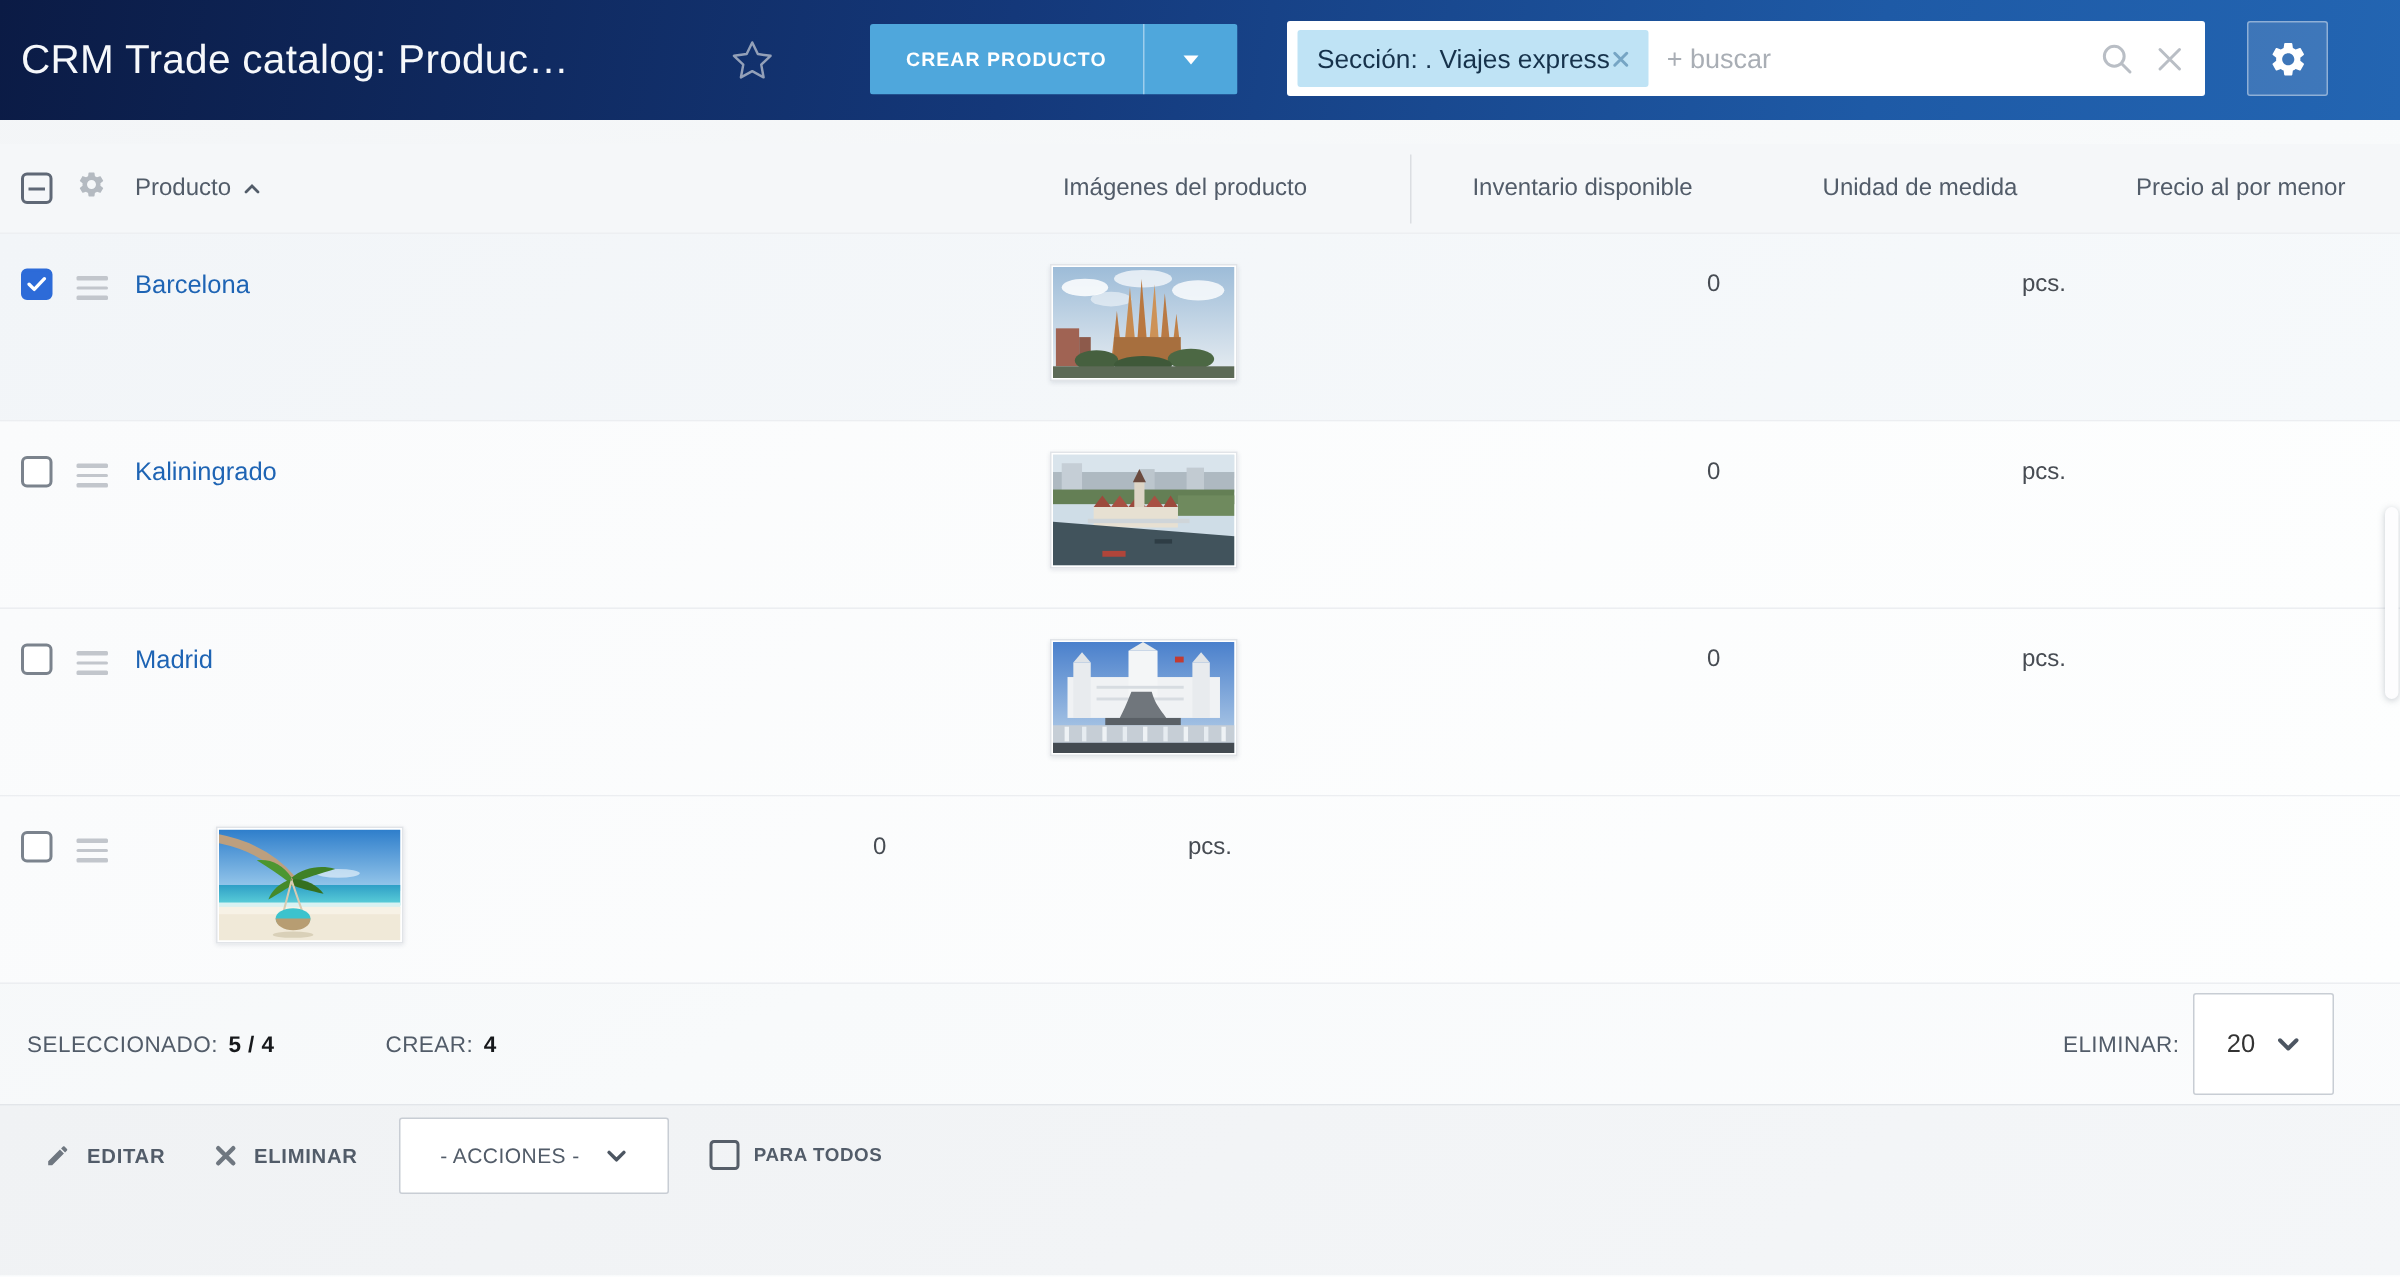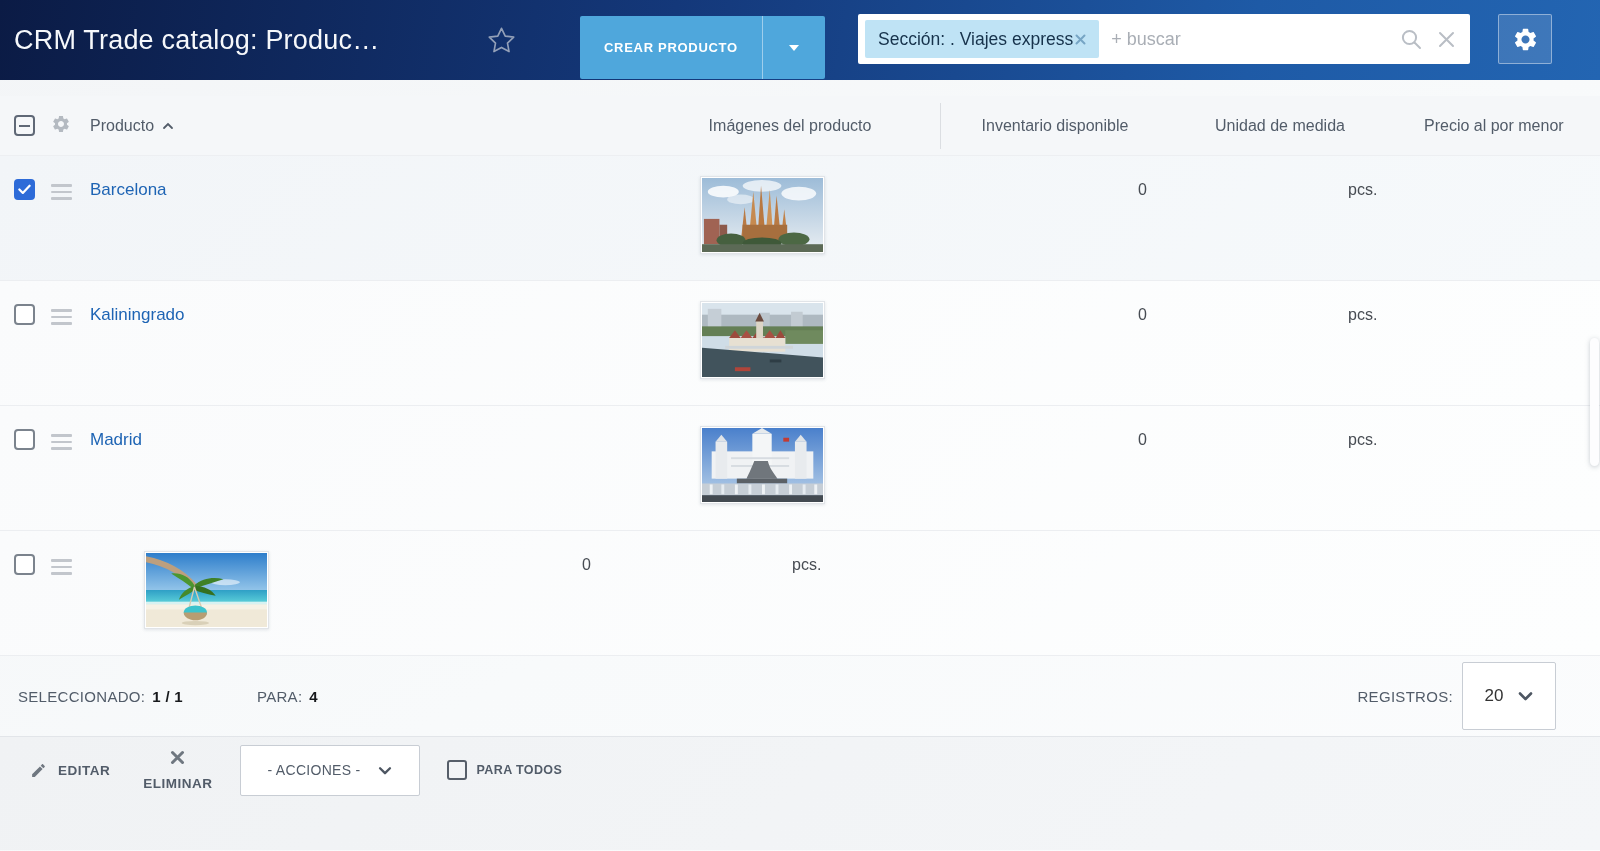--- a/index.html
+++ b/index.html
@@ -10,21 +10,21 @@
     background:linear-gradient(150deg,#f3f5f7 0%,#f8fafb 55%,#fbfcfd 100%);
   }
 
   
   .topbar{position:relative;height:80px;
     background:linear-gradient(100deg,#0b1b45 0%,#14387a 42%,#1e5aa6 78%,#2365b2 100%);}
   .page-title{position:absolute;left:14px;top:50%;transform:translateY(-50%);
     font-size:27px;font-weight:300;color:#f6f8fb;white-space:nowrap;letter-spacing:.2px;text-align:right;}
   .star-btn{position:absolute;left:484px;top:23px;width:34px;height:34px;cursor:pointer;
     display:flex;align-items:center;justify-content:center;}
-  .create-group{position:absolute;left:580px;top:16px;height:63px;display:flex;
+  .create-group{position:absolute;left:580px;top:16px;height:47px;display:flex;
     border-radius:2px;overflow:hidden;cursor:pointer;}
   .create-main{background:#4fa7dc;color:#fff;border:none;font-family:inherit;
     font-size:13px;font-weight:700;letter-spacing:.7px;padding:0 24px;cursor:pointer;
     display:flex;align-items:center;}
   .create-arrow{background:#4fa7dc;width:63px;display:flex;align-items:center;justify-content:center;
     border:none;border-left:1px solid rgba(255,255,255,.45);cursor:pointer;}
   .tri-down{width:0;height:0;border-left:5.5px solid transparent;border-right:5.5px solid transparent;
     border-top:6px solid #fff;}
   .searchbar{position:absolute;left:858px;top:14px;width:612px;height:50px;background:#fff;
     border-radius:2px;display:flex;align-items:center;}
@@ -88,21 +88,21 @@
   .rec-box{width:94px;height:68px;background:#fff;border:1px solid #c8cdd4;border-radius:2px;
     display:flex;align-items:center;justify-content:center;gap:15px;font-size:17px;color:#333;
     cursor:pointer;letter-spacing:0;}
 
   
   .action-bar{height:114px;background:linear-gradient(135deg,#f0f2f4,#f4f6f8);
     border-top:1px solid #e2e5e9;}
   .action-row{display:flex;align-items:center;height:66px;padding-left:30px;}
   .ab-btn{display:flex;align-items:center;gap:11px;cursor:pointer;color:#525c69;
     font-size:13.5px;font-weight:600;letter-spacing:.5px;}
-  .ab-btn + .ab-btn{margin-left:33px;flex-direction:column;}
+  .ab-btn + .ab-btn{margin-left:33px;}
   .actions-box{width:180px;height:51px;background:#fff;border:1px solid #c8cdd4;border-radius:2px;
     display:flex;align-items:center;justify-content:center;gap:17px;font-size:14px;color:#525c69;
     margin-left:27px;cursor:pointer;letter-spacing:.3px;}
   .forall{display:flex;align-items:center;gap:10px;margin-left:27px;cursor:pointer;}
   .forall .cbx{width:20px;height:20px;border:2px solid #565e69;border-radius:3px;background:transparent;}
   .forall-label{font-size:12.5px;font-weight:600;color:#525c69;letter-spacing:.4px;}
 
   .scroll-thumb{position:absolute;right:1px;top:338px;width:9px;height:128px;border-radius:5px;
     background:#fdfdfe;box-shadow:0 1px 5px rgba(110,120,135,.38);cursor:pointer;}
 </style>
@@ -365,25 +365,25 @@
         </div>
       </div>
     <div class="c-stock"><span class="stock-val">0</span></div>
     <div class="c-unit"><span class="unit-val">pcs.</span></div>
     <div class="c-price"></div>
   </div>
 </div>
 
 <div class="grid-foot">
   <span>SELECCIONADO:</span>
-  <span class="foot-val">1 / 1</span>
-  <span class="total-label">PARA:</span>
+  <span class="foot-val">5 / 4</span>
+  <span class="total-label">CREAR:</span>
   <span class="foot-val">4</span>
   <div class="records">
-    <span>REGISTROS:</span>
+    <span>ELIMINAR:</span>
     <div class="rec-box">
       <span>20</span>
       <svg width="15" height="10" viewBox="0 0 15 10">
         <path d="M2 2.5 L7.5 8 L13 2.5" fill="none" stroke="#4d5662" stroke-width="2.6" stroke-linecap="round" stroke-linejoin="round"></path>
         </svg>
     </div>
   </div>
 </div>
 
 <div class="action-bar">

